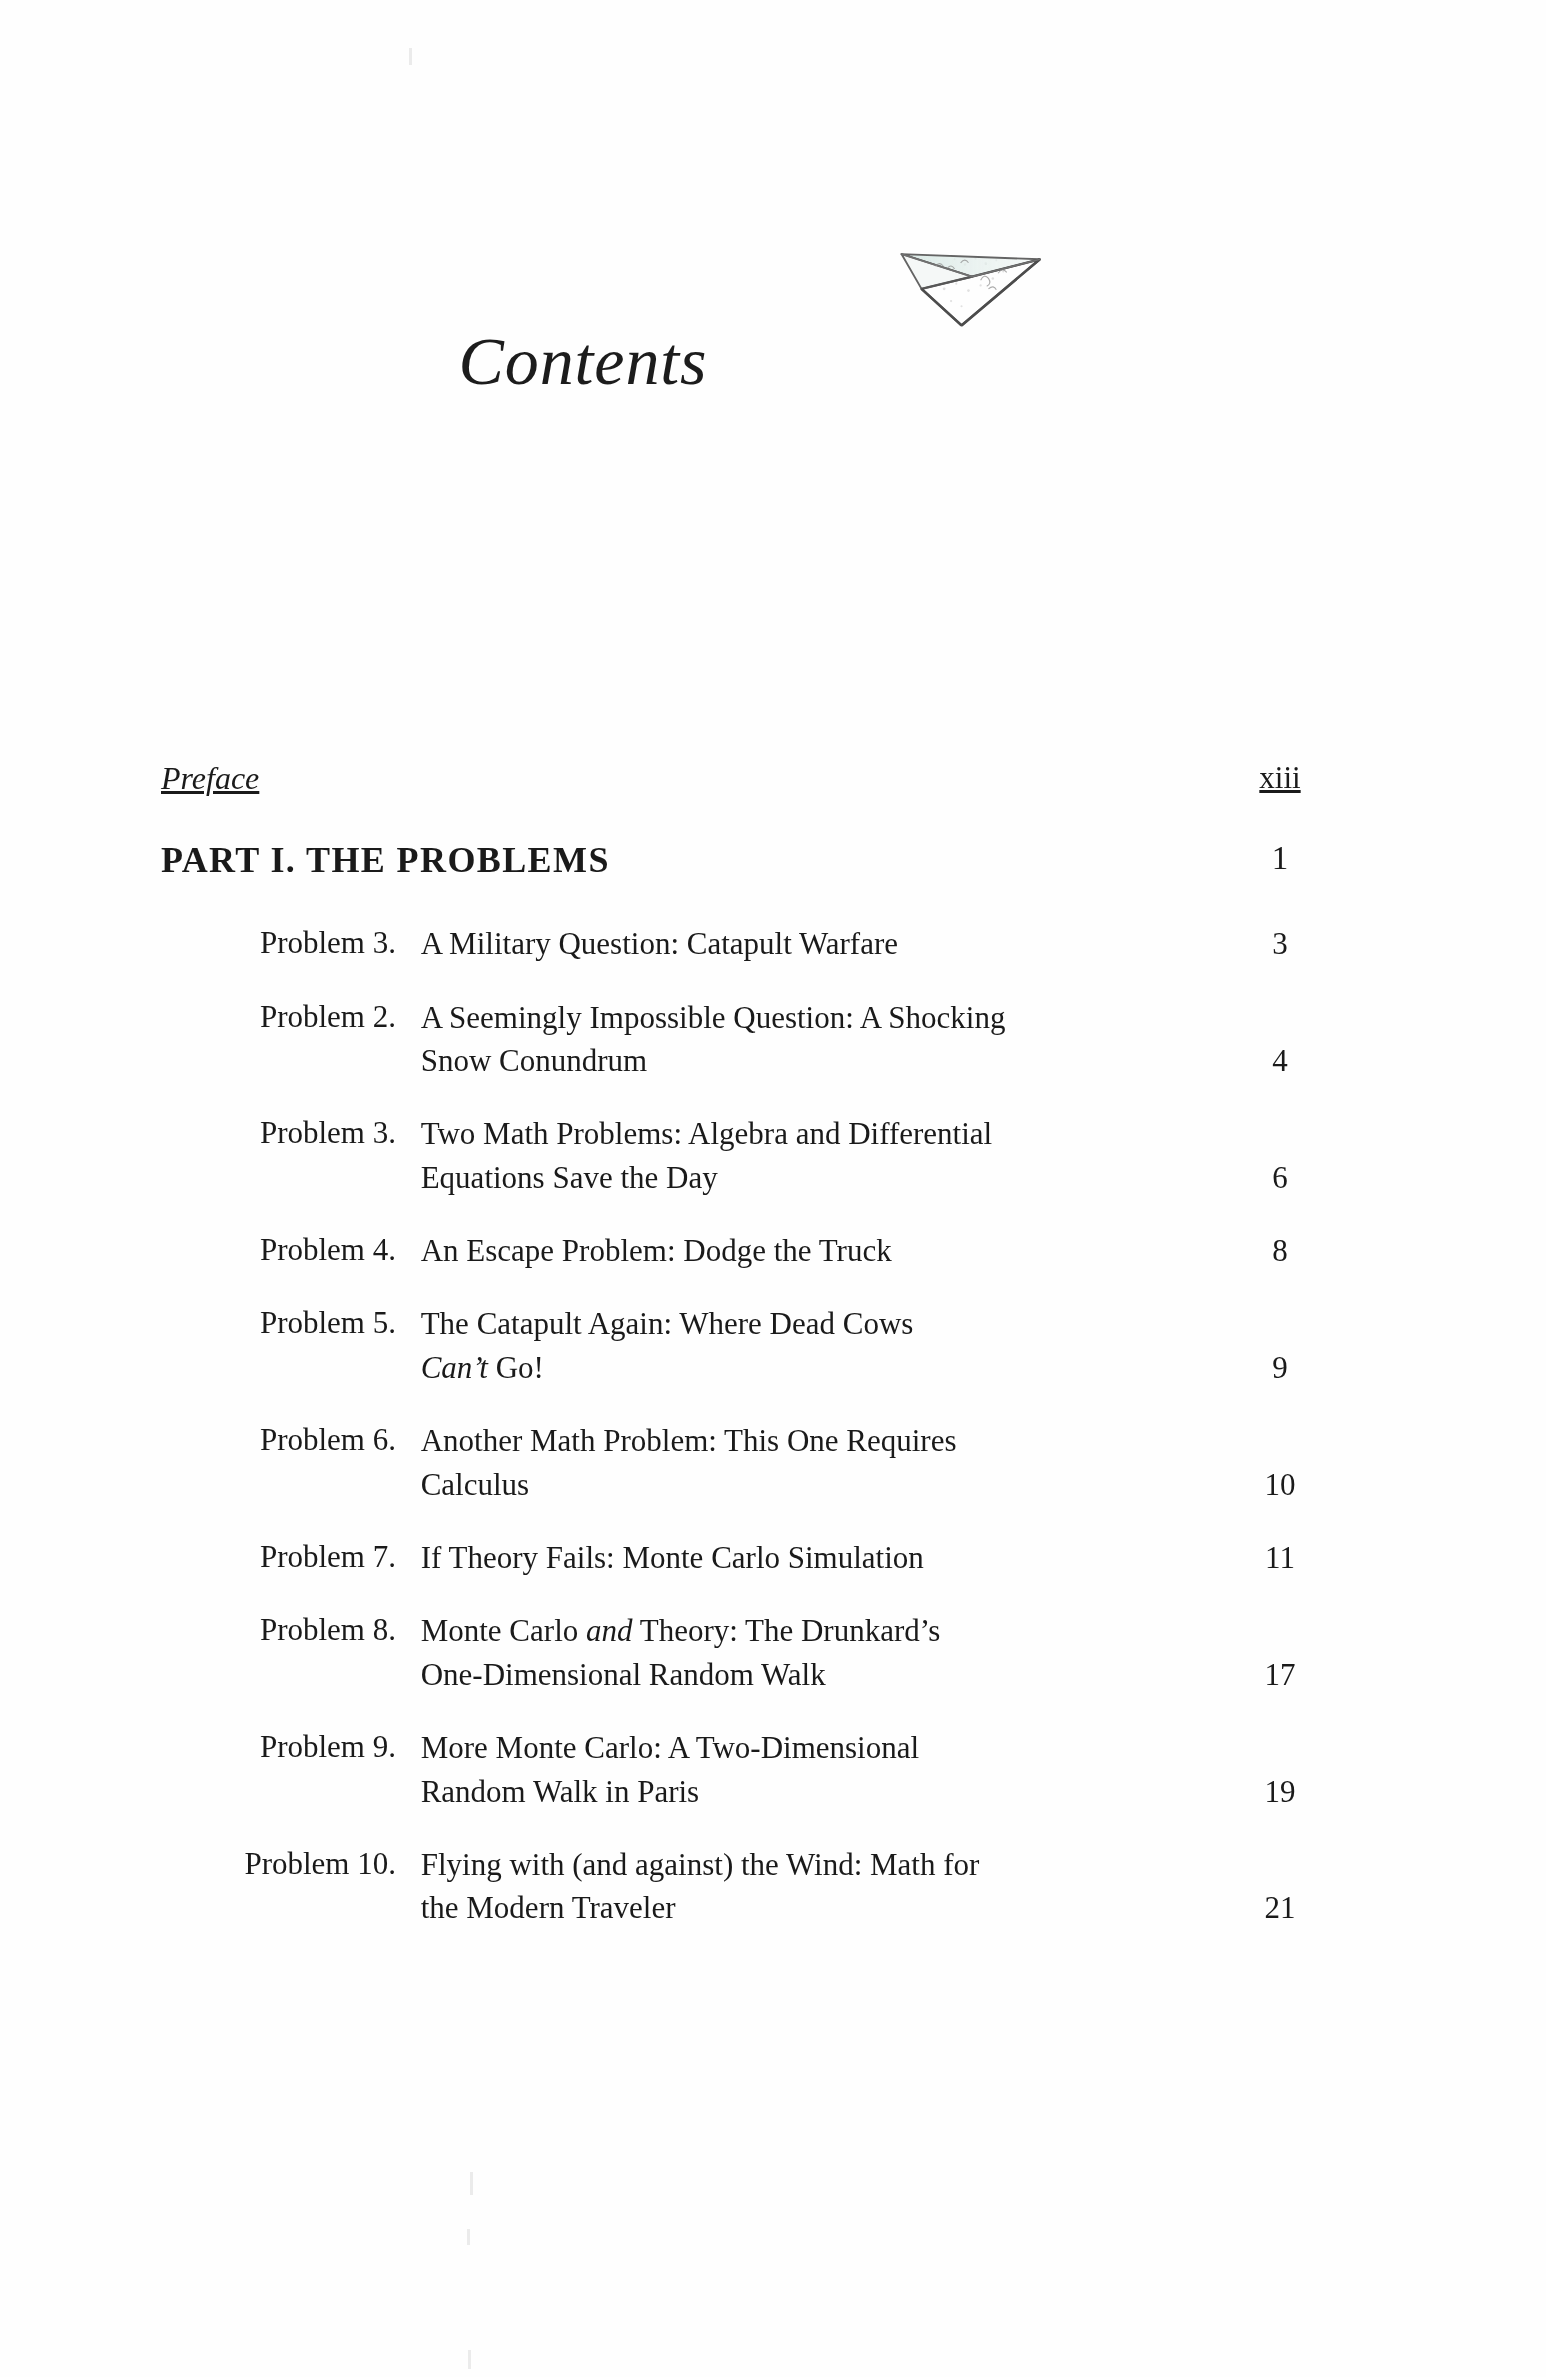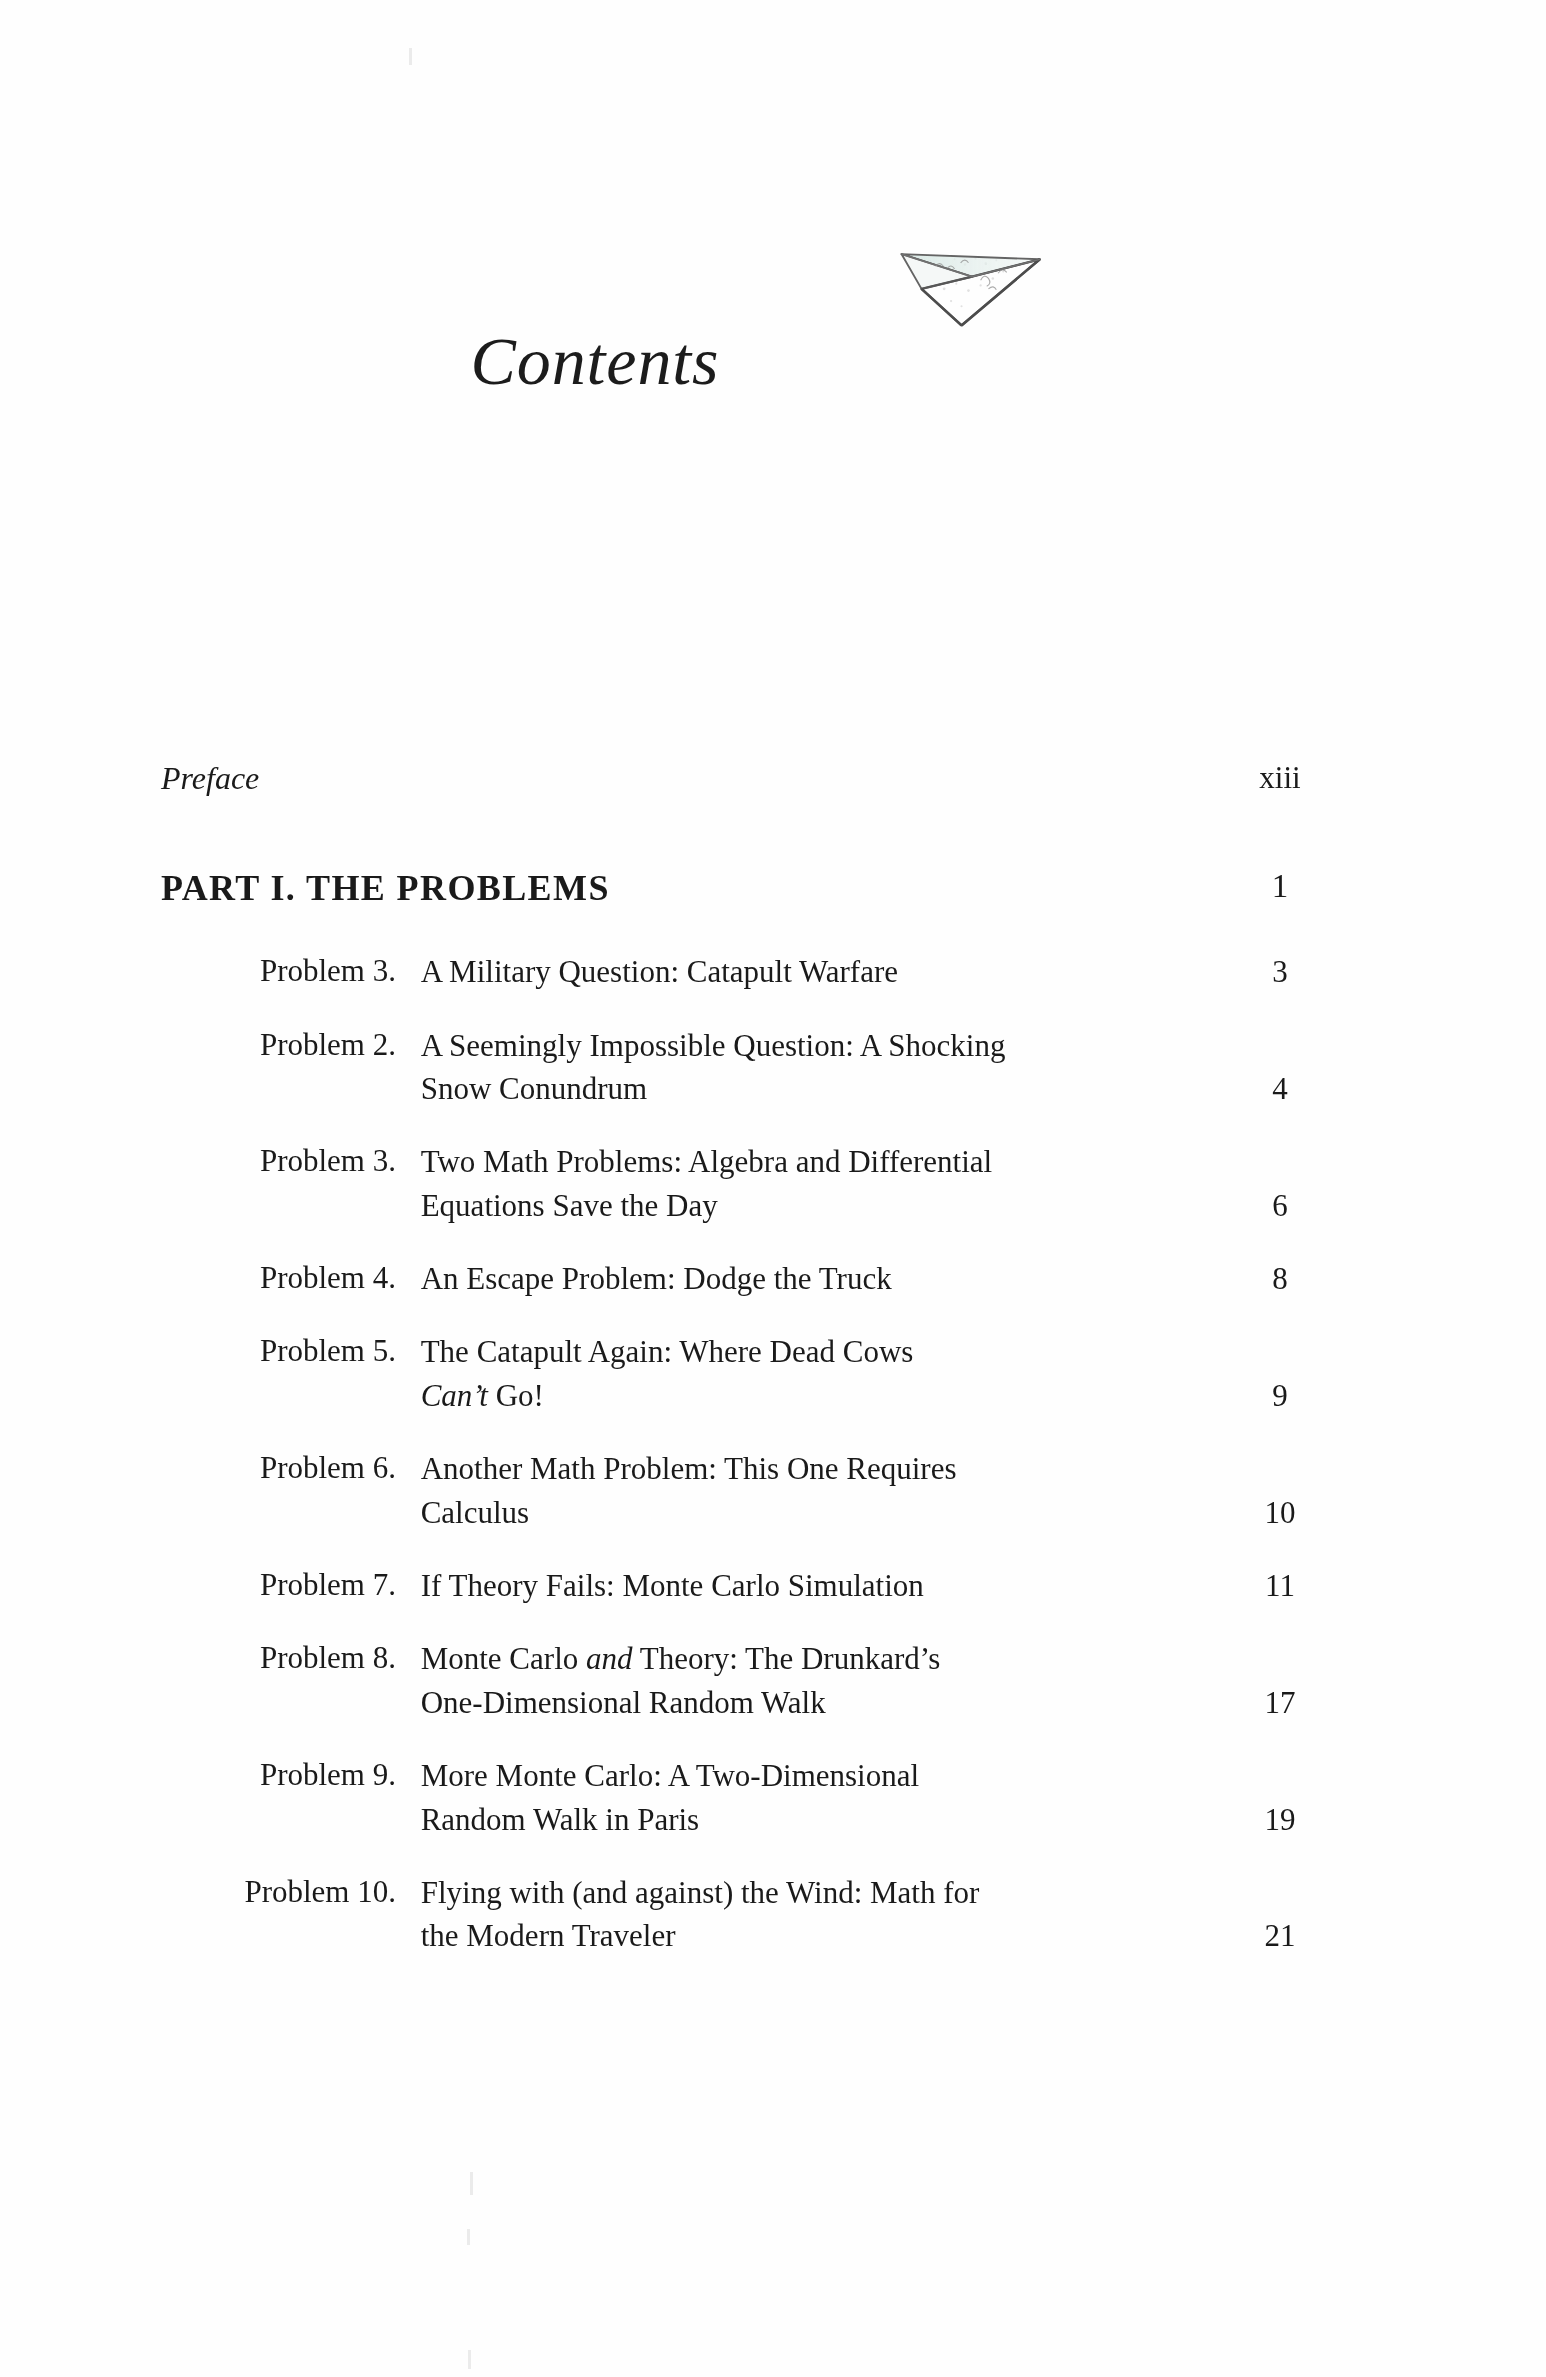--- a/index.html
+++ b/index.html
@@ -25,21 +25,21 @@
     left: 878px;
     top: 228px;
     width: 174px;
     height: 100px;
     opacity: 0.85;
   }
 
   
   #title {
     position: absolute;
-    left: 12px;
+    left: 0;
     top: 322px;
     width: 1232px;
     text-align: center;
     font-style: italic;
     font-size: 68px;
     letter-spacing: 0.9px;
     color: #1c1c1c;
     font-family: "Liberation Serif", "DejaVu Serif", serif;
   }
   #title .inner {
@@ -76,21 +76,22 @@
   }
   .col-page {
     flex: 0 0 148px;
     text-align: center;
     font-size: 31px;
     line-height: 1.34;
   }
 
   
   .row.preface {
-    margin-bottom: 64px;
+    margin-bottom: 36px;
+    text-decoration: underline;
   }
   .row.preface .col-label {
     flex: 0 0 auto;
     text-align: left;
     padding-right: 0;
     font-style: italic;
     font-size: 32px;
   }
   .row.preface .col-title { flex: 1 1 auto; }
   .row.preface .col-page {

